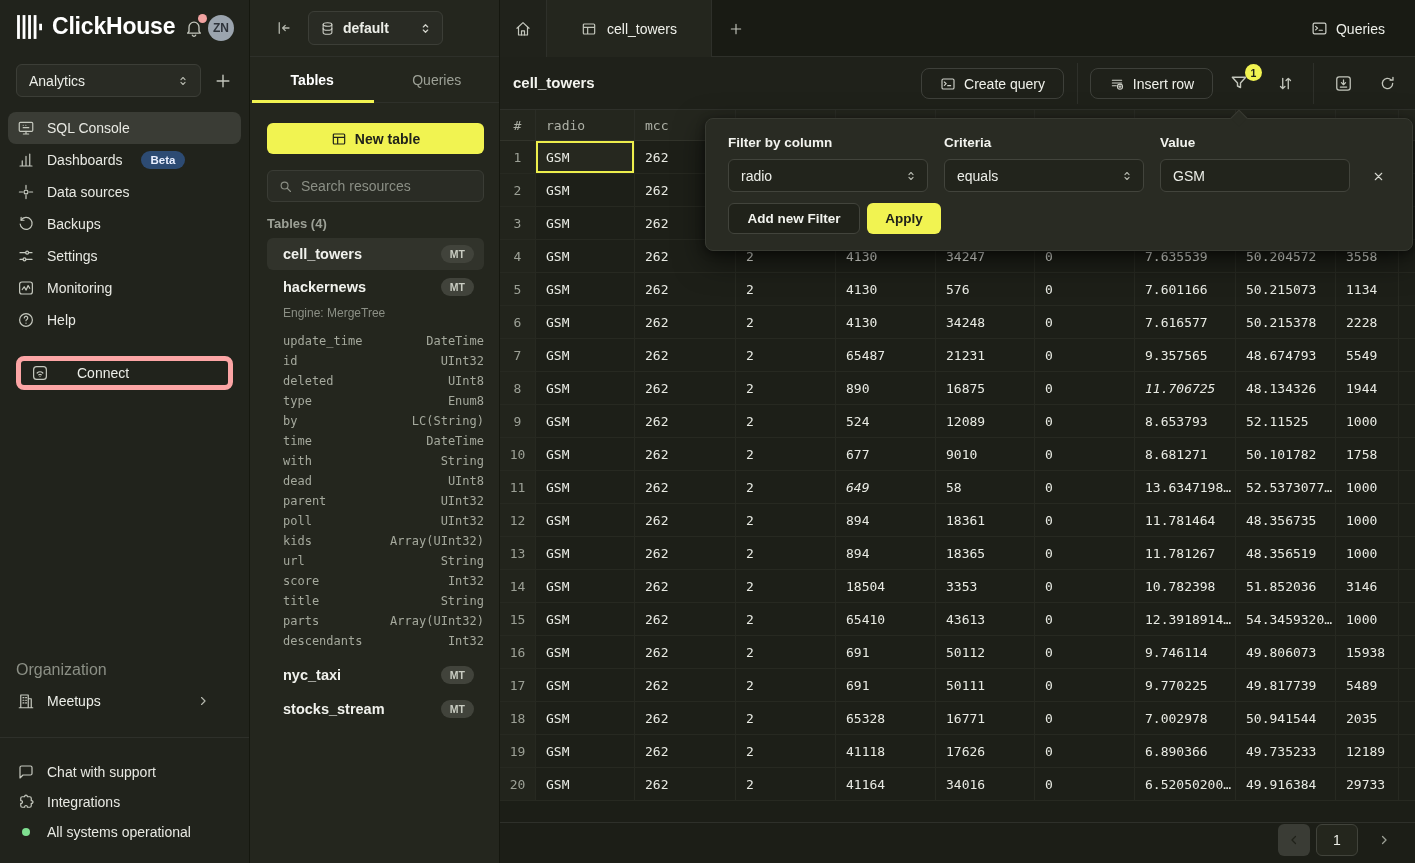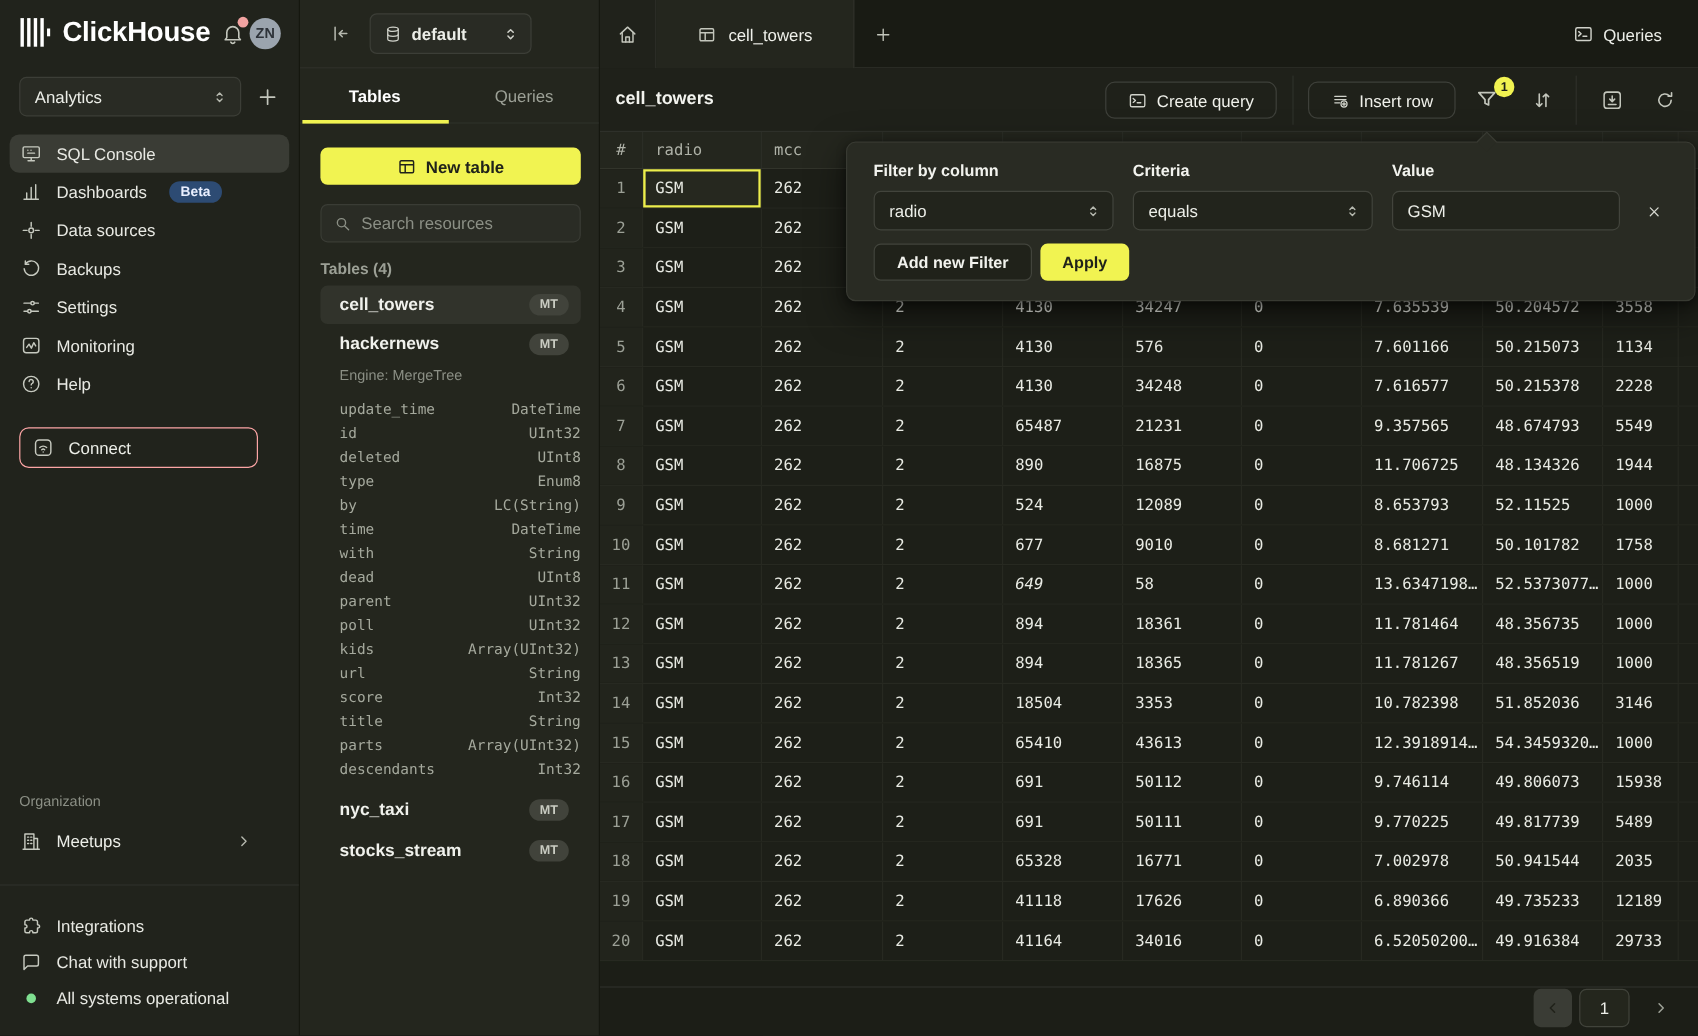--- a/index.html
+++ b/index.html
@@ -19,23 +19,23 @@
   .bell-dot { position:absolute; top:14px; left:198px; width:9px; height:9px; border-radius:50%; background:#f2a3a1; }
   .avatar { position:absolute; top:15px; left:208px; width:26px; height:26px; border-radius:50%; background:#9ba4ae; color:#2e333a; font-size:12px; font-weight:700; display:flex; align-items:center; justify-content:center; cursor:pointer; }
   .org-select { position:absolute; top:64px; left:16px; width:185px; height:33px; background:#292b24; border:1px solid #3c3e37; border-radius:6px; display:flex; align-items:center; padding:0 10px 0 12px; cursor:pointer; }
   .org-select .lbl { flex:1; color:#eceee8; }
   .plus-btn { position:absolute; top:71px; left:213px; width:20px; height:20px; color:#c3c6bc; cursor:pointer; }
   #sidebar-nav { position:absolute; top:112px; left:0; right:0; }
   .nav-item { display:flex; align-items:center; gap:12px; height:32px; margin:0 8px; padding:0 9px; border-radius:8px; color:#e8e9e3; cursor:pointer; }
   .nav-item.active { background:#3a3c35; }
   .nav-item .icon { width:18px; height:18px; color:#c6c9bf; }
   .beta-badge { margin-left:6px; background:#2d4b73; color:#e9efff; font-size:11.5px; font-weight:700; padding:3px 10px; border-radius:10px; }
-  .connect-box { position:absolute; top:356px; left:16px; width:199px; height:34px; border:1px solid #fca5a5; border-radius:8px; display:flex; align-items:center; gap:12px; padding:0 10px; cursor:pointer; }
+  .connect-box { position:absolute; top:356px; left:16px; width:217px; height:34px; border:5px solid #fca5a5; border-radius:8px; display:flex; align-items:center; gap:28px; padding:0 10px; cursor:pointer; }
   .connect-box .icon { width:18px; height:18px; color:#c6c9bf; }
-  .org-label { position:absolute; top:661px; left:16px; font-size:12px; color:#8b8f85; }
+  .org-label { position:absolute; top:661px; left:16px; font-size:16px; color:#8b8f85; }
   .meetups { position:absolute; top:684px; left:8px; right:8px; height:34px; display:flex; align-items:center; gap:12px; padding:0 9px; border-radius:8px; cursor:pointer; }
   .meetups .icon { width:18px; height:18px; color:#c6c9bf; }
   .meetups .chev { margin-left:auto; margin-right:22px; width:14px; height:14px; color:#b5b8ae; }
   .side-divider { position:absolute; top:737px; left:0; right:0; border-top:1px solid #2e302a; }
   #sidebar-footer { position:absolute; top:757px; left:0; right:0; }
   .foot-item { display:flex; align-items:center; gap:12px; height:30px; padding:0 17px; cursor:pointer; color:#e8e9e3; }
   .foot-item .icon { width:18px; height:18px; color:#c6c9bf; }
   .status-dot { width:8px; height:8px; border-radius:50%; background:#7fdf90; margin:5px; }
 
   
@@ -245,32 +245,32 @@
         <svg viewBox="0 0 24 24" fill="none" stroke="currentColor" stroke-width="2" stroke-linecap="round" stroke-linejoin="round">
           <path d="M9.5 6l6 6-6 6"></path>
         </svg>
       </span>
   </div>
   <div class="side-divider"></div>
   <div id="sidebar-footer">
       <div class="foot-item">
         <span class="icon" style="">
           <svg viewBox="0 0 24 24" fill="none" stroke="currentColor" stroke-width="1.6" stroke-linecap="round" stroke-linejoin="round">
-            <path d="M13.8 4.6a1.8 1.8 0 0 0-3.6 0V5H7a2 2 0 0 0-2 2v3.2h.5a1.8 1.8 0 1 1 0 3.6H5V17a2 2 0 0 0 2 2h3.2v-.5a1.8 1.8 0 1 1 3.6 0v.5H17a2 2 0 0 0 2-2v-3.2h.5a1.8 1.8 0 1 0 0-3.6H19V7a2 2 0 0 0-2-2h-3.2z"></path>
-          </svg>
-        </span>
-        <span>Integrations</span>
+            <path d="M20 6a2 2 0 0 0-2-2H6a2 2 0 0 0-2 2v14l4-4h10a2 2 0 0 0 2-2z"></path>
+          </svg>
+        </span>
+        <span>Chat with support</span>
       </div>
       <div class="foot-item">
         <span class="icon" style="">
           <svg viewBox="0 0 24 24" fill="none" stroke="currentColor" stroke-width="1.6" stroke-linecap="round" stroke-linejoin="round">
-            <path d="M20 6a2 2 0 0 0-2-2H6a2 2 0 0 0-2 2v14l4-4h10a2 2 0 0 0 2-2z"></path>
-          </svg>
-        </span>
-        <span>Chat with support</span>
+            <path d="M13.8 4.6a1.8 1.8 0 0 0-3.6 0V5H7a2 2 0 0 0-2 2v3.2h.5a1.8 1.8 0 1 1 0 3.6H5V17a2 2 0 0 0 2 2h3.2v-.5a1.8 1.8 0 1 1 3.6 0v.5H17a2 2 0 0 0 2-2v-3.2h.5a1.8 1.8 0 1 0 0-3.6H19V7a2 2 0 0 0-2-2h-3.2z"></path>
+          </svg>
+        </span>
+        <span>Integrations</span>
       </div>
       <div class="foot-item">
         <span class="status-dot"></span>
         <span>All systems operational</span>
       </div>
     </div>
 </div>
 
 <div id="mid">
   <div class="mid-header">
@@ -604,21 +604,21 @@
         <div class="g-cell" style="width: 16px;"></div>
       </div>
       <div class="grid-row">
         <div class="g-cell num" style="width: 36px;">8</div>
         <div class="g-cell" style="width: 99px;">GSM</div>
         <div class="g-cell" style="width: 101px;">262</div>
         <div class="g-cell" style="width: 100px;">2</div>
         <div class="g-cell" style="width: 100px;">890</div>
         <div class="g-cell" style="width: 99px;">16875</div>
         <div class="g-cell" style="width: 100px;">0</div>
-        <div class="g-cell" style="width: 101px;">11.706725</div>
+        <div class="g-cell" style="width: 101px; font-style: italic;">11.706725</div>
         <div class="g-cell" style="width: 100px;">48.134326</div>
         <div class="g-cell" style="width: 63px;">1944</div>
         <div class="g-cell" style="width: 16px;"></div>
       </div>
       <div class="grid-row">
         <div class="g-cell num" style="width: 36px;">9</div>
         <div class="g-cell" style="width: 99px;">GSM</div>
         <div class="g-cell" style="width: 101px;">262</div>
         <div class="g-cell" style="width: 100px;">2</div>
         <div class="g-cell" style="width: 100px;">524</div>

